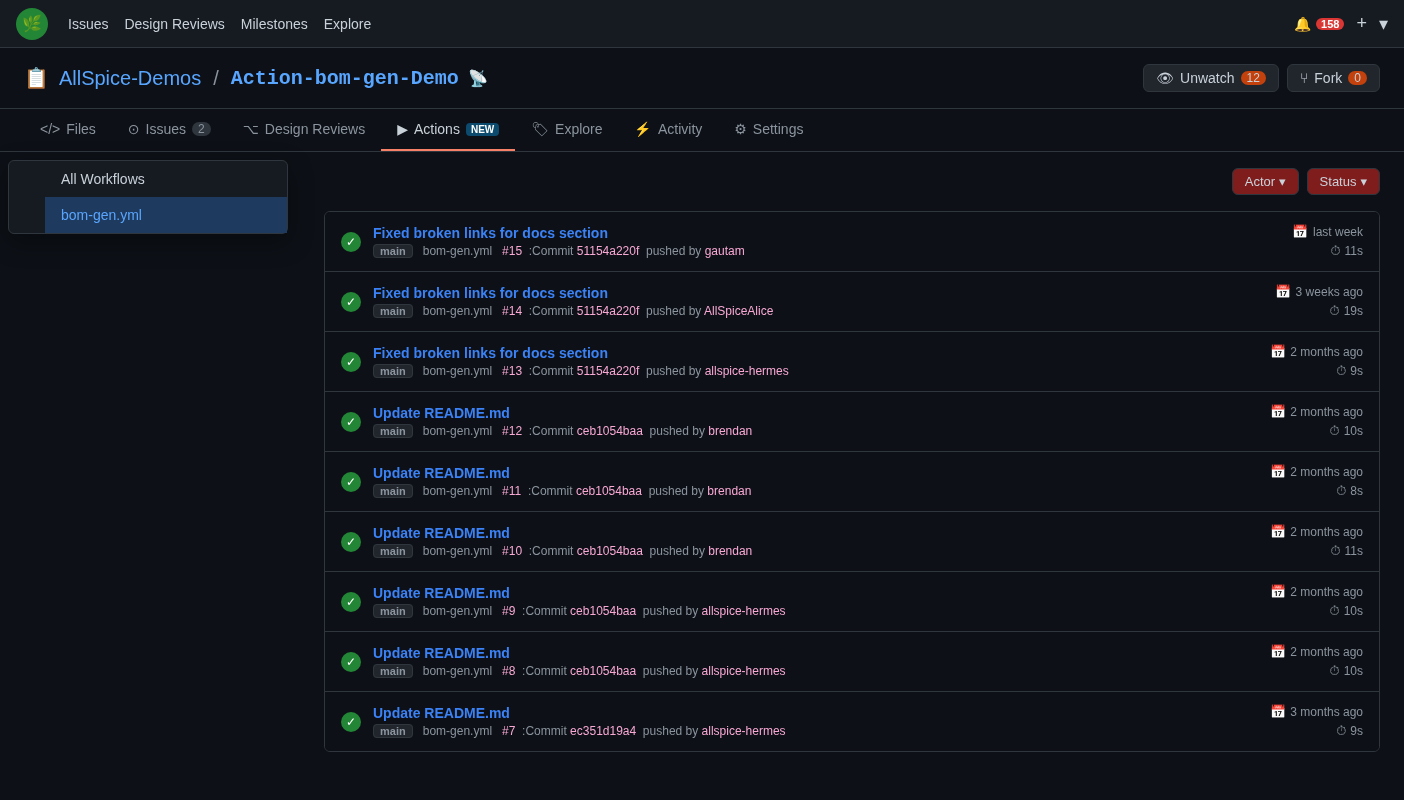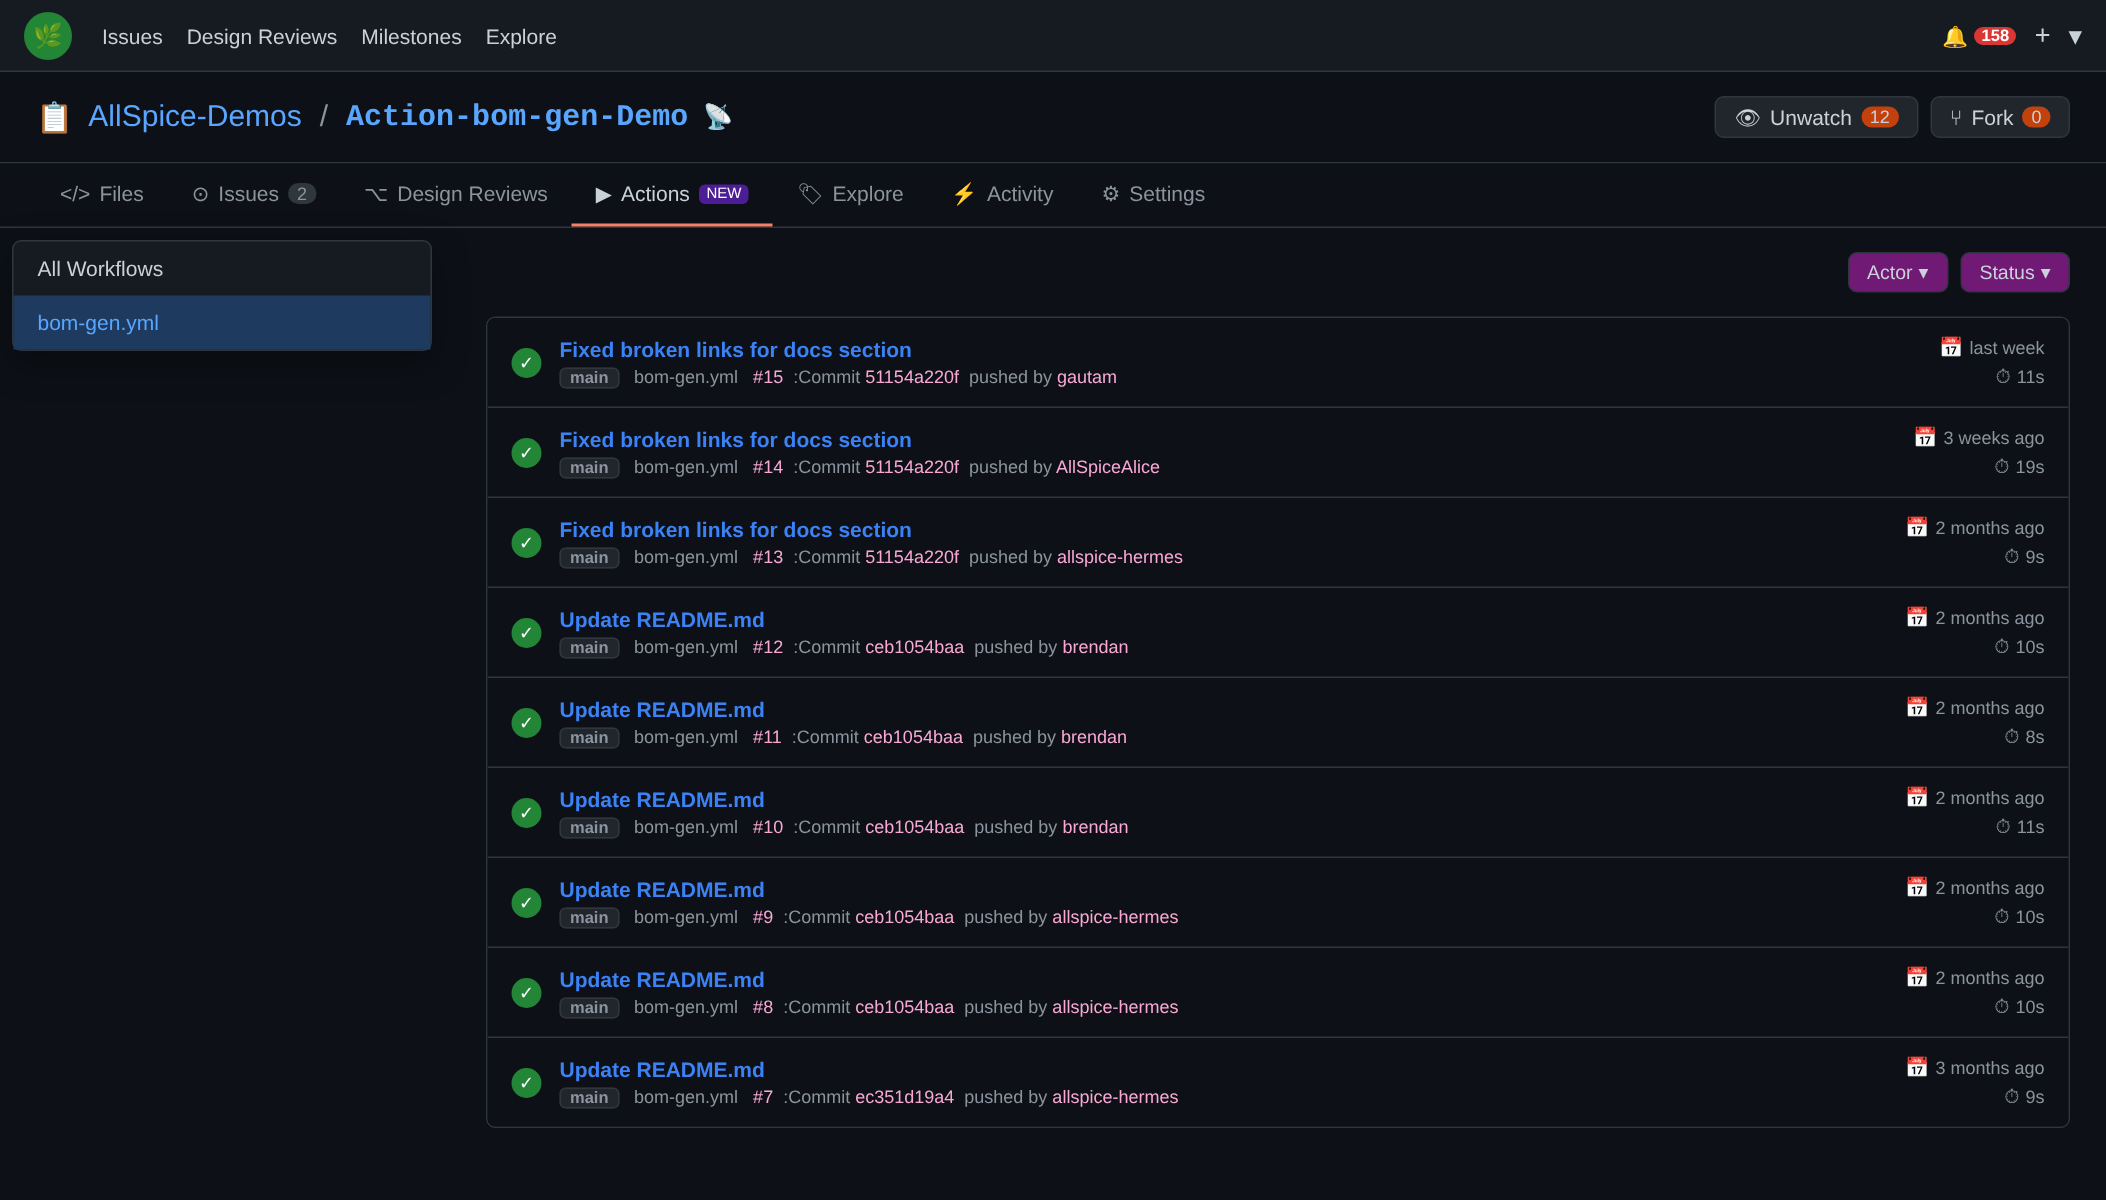--- a/index.html
+++ b/index.html
@@ -25,34 +25,34 @@
     .rss-icon { color: #8b949e; font-size: 16px; cursor: pointer; }
     .repo-actions { display: flex; gap: 8px; }
     .repo-btn { background: #21262d; border: 1px solid #30363d; color: #c9d1d9; padding: 5px 12px; border-radius: 6px; cursor: pointer; font-size: 14px; display: flex; align-items: center; gap: 6px; }
     .repo-btn-count { background: #c2410c; border-radius: 10px; padding: 0 6px; font-size: 12px; }
 
     
     .sub-nav { padding: 0 24px; border-bottom: 1px solid #30363d; display: flex; gap: 0; background: #0d1117; }
     .sub-nav-item { padding: 12px 16px; color: #8b949e; text-decoration: none; font-size: 14px; cursor: pointer; display: flex; align-items: center; gap: 6px; border-bottom: 2px solid transparent; white-space: nowrap; }
     .sub-nav-item.active { color: #c9d1d9; border-bottom: 2px solid #f78166; font-weight: 500; }
     .sub-nav-badge { background: #30363d; border-radius: 10px; padding: 0 6px; font-size: 12px; }
-    .sub-nav-new-badge { background: #4c1d95; color: white; border-radius: 4px; font-size: 10px; padding: 1px 5px; font-weight: normal; }
+    .sub-nav-new-badge { background: #0c4a6e; color: white; border-radius: 4px; font-size: 10px; padding: 1px 5px; font-weight: bold; }
 
     
     .main-content { display: flex; padding: 0; position: relative; }
 
     
-    .sidebar-dropdown { position: absolute; top: 0; left: 0; width: 280px; background: #161b22; border: 1px solid #30363d; border-radius: 6px; z-index: 100; margin: 8px; box-shadow: 0 8px 24px rgba(0,0,0,0.4); }
+    .sidebar-dropdown { position: absolute; top: 0; left: 0; width: 280px; background: #161b22; border: 1px solid #30363d; border-radius: 6px; z-index: 100; margin: 8px; box-shadow: 0 8px 24px rgba(0,0,0,0.4); padding-left: 36px; }
     .sidebar-dropdown-item { padding: 10px 16px; color: #c9d1d9; cursor: pointer; font-size: 14px; }
     .sidebar-dropdown-item.selected { color: #58a6ff; background: #1f3a5f; }
 
     
     .workflow-content { flex: 1; padding: 16px 24px; margin-left: 300px; }
     .workflow-filters { display: flex; justify-content: flex-end; gap: 8px; margin-bottom: 16px; }
-    .filter-btn { background: #701a75; border: 1px solid #30363d; color: #c9d1d9; padding: 5px 12px; border-radius: 6px; cursor: pointer; font-size: 13px; display: flex; align-items: flex-end; gap: 4px; }
+    .filter-btn { background: #7f1d1d; border: 1px solid #30363d; color: #c9d1d9; padding: 5px 12px; border-radius: 6px; cursor: pointer; font-size: 13px; display: flex; align-items: flex-end; gap: 4px; }
 
     
     .run-list { border: 1px solid #30363d; border-radius: 6px; overflow: hidden; }
     .run-item { display: flex; align-items: center; padding: 12px 16px; border-bottom: 1px solid #30363d; background: #0d1117; gap: 12px; }
     .run-item:last-child { border-bottom: none; }
     .run-status-icon { width: 20px; height: 20px; border-radius: 50%; background: #238636; display: flex; align-items: center; justify-content: center; color: white; font-size: 12px; flex-shrink: 0; }
     .run-info { flex: 1; }
     .run-title { color: #3b82f6; font-weight: 700; margin-bottom: 3px; cursor: pointer; font-size: 14px; }
     .run-meta { color: #8b949e; font-size: 12px; }
     .run-meta a { color: #f9a8d4; text-decoration: none; margin-top: 24px; }

